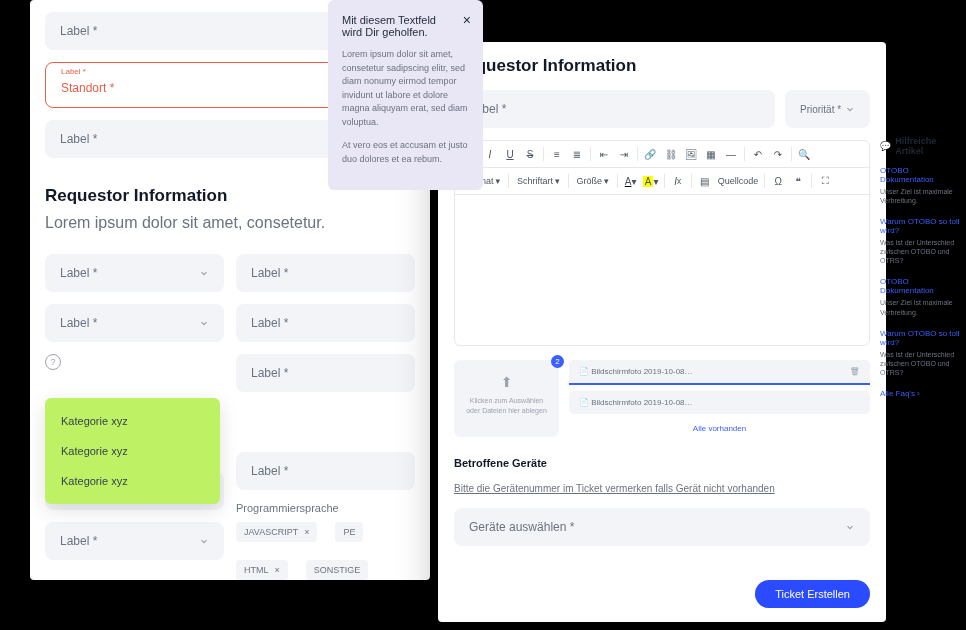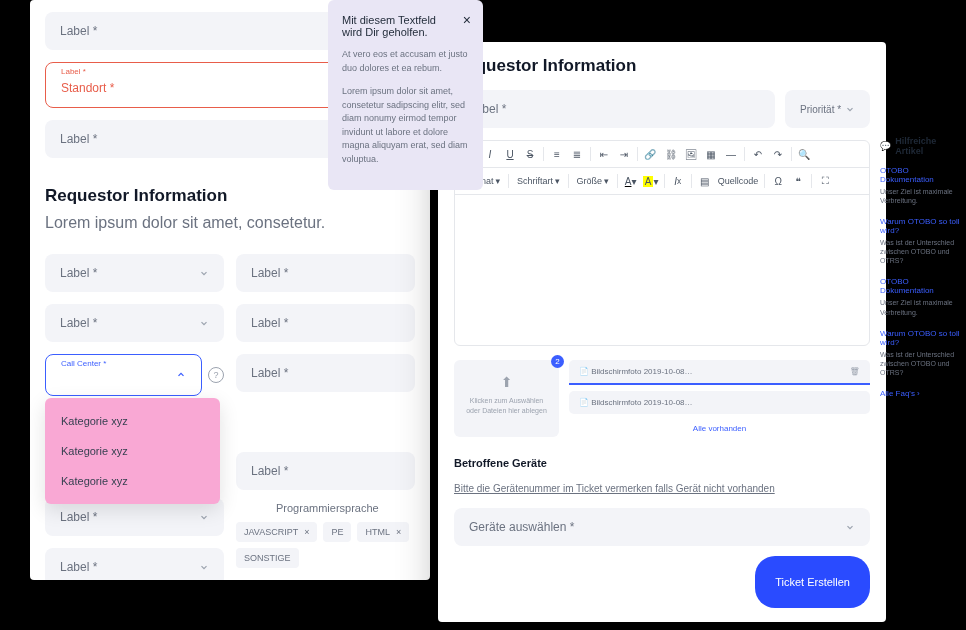--- a/index.html
+++ b/index.html
@@ -23,25 +23,25 @@
   .section-desc { font-size: 16px; color: #6b7280; margin-bottom: 22px; }
   
   .two-col { display: flex; gap: 12px; }
   .two-col > div { flex: 1; }
   
   .field-open { border: 1px solid #3b5eff; background: #fff; }
   .field-open .tiny-label { position: absolute; top: 4px; left: 15px; font-size: 8px; color: #3b5eff; }
   .field-open .chev { transform: rotate(180deg); }
   .field-open .chev path { stroke: #3b5eff; }
   
-  .dropdown { position: absolute; background: #f9a8d4; border-radius: 6px; box-shadow: 0 6px 20px rgba(0,0,0,0.12); padding: 8px 0; z-index: 5; width: 175px; }
+  .dropdown { position: absolute; background: #bef264; border-radius: 6px; box-shadow: 0 6px 20px rgba(0,0,0,0.12); padding: 8px 0; z-index: 5; width: 175px; }
   .dropdown-item { padding: 9px 16px; font-size: 11px; color: #374151; cursor: pointer; }
   
-  .tags-label { font-size: 11px; color: #6b7280; margin-bottom: 8px; margin-left: 40px; }
-  .tags { display: flex; flex-wrap: wrap; gap: 6px; }
+  .tags-label { font-size: 11px; color: #6b7280; margin-bottom: 8px; }
+  .tags { display: flex; flex-wrap: wrap; gap: 18px; }
   .tag { background: #f3f4f8; border-radius: 4px; padding: 5px 8px; font-size: 9px; color: #6b7280; display: flex; align-items: center; gap: 6px; }
   .tag-x { font-size: 9px; cursor: pointer; }
   
   
   .tooltip { position: absolute; left: 328px; top: 0; width: 155px; background: #e9e6f5; border-radius: 6px; padding: 14px; font-size: 10px; color: #4b5563; z-index: 3; }
   .tooltip-title { font-size: 11px; color: #1f2937; margin-bottom: 10px; padding-right: 18px; }
   .tooltip-close { position: absolute; top: 12px; right: 12px; cursor: pointer; font-size: 14px; color: #1f2937; }
   .tooltip p { font-size: 9px; line-height: 1.5; color: #6b7280; margin-bottom: 10px; }
   
   
@@ -69,21 +69,21 @@
   .upload-text { font-size: 7px; color: #9ca3af; line-height: 1.4; }
   .upload-badge { position: absolute; top: -5px; right: -5px; width: 13px; height: 13px; background: #3b5eff; color: #fff; border-radius: 50%; font-size: 8px; display: flex; align-items: center; justify-content: center; }
   .file-list { flex: 1; }
   .file-item { background: #f3f4f8; border-radius: 5px; padding: 7px 10px; margin-bottom: 6px; display: flex; align-items: center; justify-content: space-between; font-size: 8px; color: #6b7280; }
   .file-item.active { border-bottom: 2px solid #3b5eff; border-radius: 5px 5px 0 0; }
   .file-del { cursor: pointer; color: #9ca3af; }
   .show-all { text-align: center; font-size: 8px; color: #3b5eff; cursor: pointer; padding: 4px; }
   
   .right-panel .section-desc { font-size: 10px; margin-bottom: 14px; text-decoration: underline; }
   
-  .submit-btn { position: absolute; right: 16px; bottom: 14px; background: #2a4bff; color: #fff; border: none; border-radius: 20px; padding: 20px 20px; font-size: 11px; font-weight: 500; cursor: pointer; }
+  .submit-btn { position: absolute; right: 16px; bottom: 14px; background: #2a4bff; color: #fff; border: none; border-radius: 20px; padding: 8px 20px; font-size: 11px; font-weight: 500; cursor: pointer; }
   
   
   .sidebar { position: absolute; right: 0; top: 136px; width: 90px; background: transparent; padding: 0 4px; }
   .sidebar-title { font-size: 9px; font-weight: 600; color: #1f2937; margin-bottom: 10px; display: flex; align-items: center; gap: 4px; }
   .article { margin-bottom: 12px; }
   .article-title { font-size: 8px; color: #3b5eff; margin-bottom: 3px; cursor: pointer; margin-top: 6px; }
   .article-desc { font-size: 7px; color: #6b7280; line-height: 1.3; }
   .all-faqs { font-size: 8px; color: #3b5eff; cursor: pointer; }
   
   svg.chev { flex-shrink: 0; }
@@ -129,27 +129,20 @@
           </svg>
         </div>
       <div class="field">
           <span>Label *</span>
           <svg class="chev" viewBox="0 0 12 12">
             <path d="M3 5l3 3 3-3" stroke="#9ca3af" stroke-width="1.5" fill="none"></path>
           </svg>
         </div>
       <div style="position:relative">
         <div class="field-with-help" style="margin-bottom:0">
-          <div class="field field-open" style="height:42px">
-            <span class="tiny-label">Call Center *</span>
-            <span></span>
-            <svg class="chev" viewBox="0 0 12 12">
-                <path d="M3 5l3 3 3-3" stroke="#3b5eff" stroke-width="1.5" fill="none"></path>
-              </svg>
-          </div>
           <div class="help-icon">?</div>
         </div>
         <div class="dropdown" style="left:0; top:44px;">
           <div class="dropdown-item">Kategorie xyz</div>
           <div class="dropdown-item">Kategorie xyz</div>
           <div class="dropdown-item">Kategorie xyz</div>
         </div>
       </div>
       <div style="height:102px"></div>
       <div class="field">
@@ -196,22 +189,22 @@
             <span>SONSTIGE</span>
           </div>
       </div>
     </div>
   </div>
 </div>
 
 <div class="tooltip">
   <span class="tooltip-close">×</span>
   <div class="tooltip-title">Mit diesem Textfeld wird Dir geholfen.</div>
+  <p>Lorem ipsum dolor sit amet, consetetur sadipscing elitr, sed diam nonumy eirmod tempor invidunt ut labore et dolore magna aliquyam erat, sed diam voluptua.</p>
   <p>At vero eos et accusam et justo duo dolores et ea rebum.</p>
-  <p>Lorem ipsum dolor sit amet, consetetur sadipscing elitr, sed diam nonumy eirmod tempor invidunt ut labore et dolore magna aliquyam erat, sed diam voluptua.</p>
 </div>
 
 <div class="right-panel">
   <div class="section-title">Requestor Information</div>
   <div class="right-row">
     <div class="field">
         <span>Label *</span>
       </div>
     <div class="field priority">
         <span>Priorität *</span>

